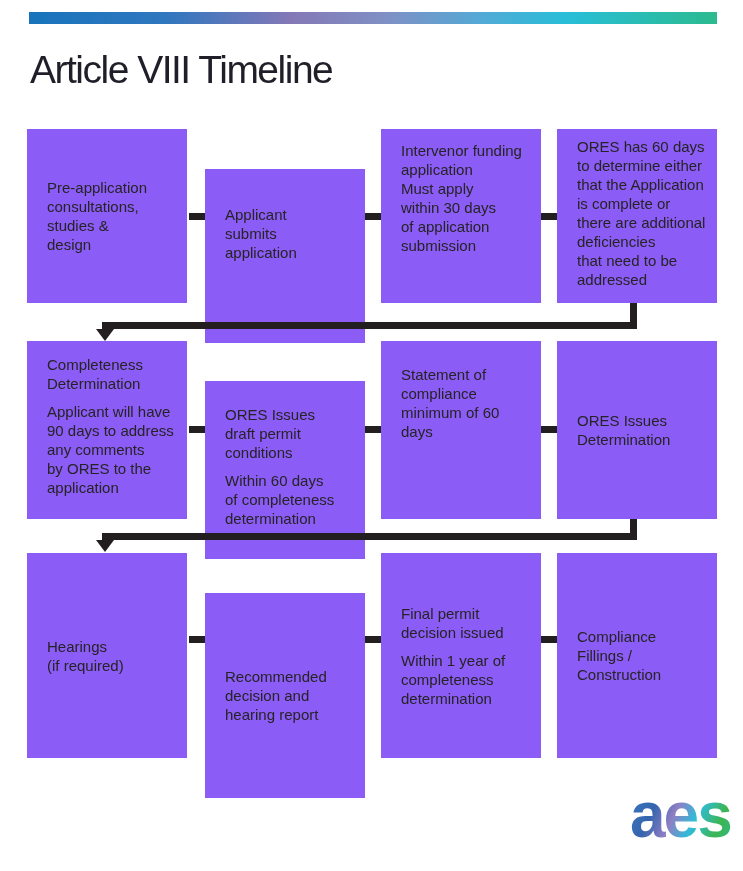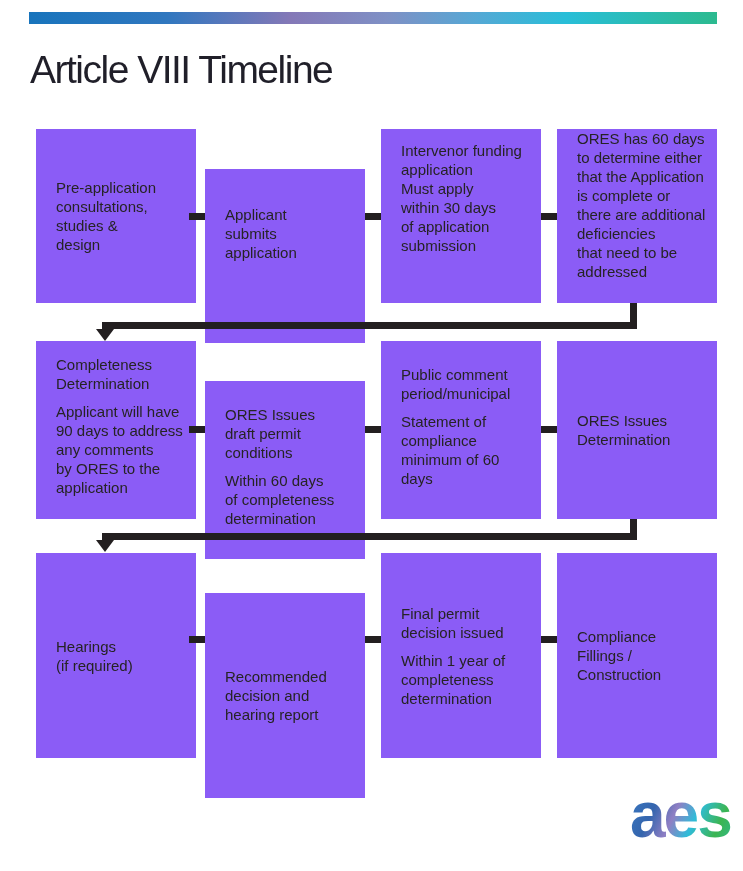--- a/index.html
+++ b/index.html
@@ -23,26 +23,26 @@
   }
   .box{
     position:absolute;width:160px;background:#8b5cf6;
     color:#262324;font-size:15px;line-height:19px;
     box-sizing:border-box;padding:0 10px 0 20px;
     display:flex;flex-direction:column;
   }
   .box p{margin:0;white-space:pre-line;}
   .box p + p{margin-top:9px;}
   .v-center{justify-content:center;}
-  .c1{left:36px;}  .c2{left:205px;margin-top:40px;}  .c3{left:381px;}  .c4{left:557px;}
+  .c1{left:27px;}  .c2{left:205px;margin-top:40px;}  .c3{left:381px;}  .c4{left:557px;}
   .r1{top:129px;height:174px;}
   .r2{top:341px;height:178px;}
   .r3{top:553px;height:205px;}
   .pt36{padding-top:36px;} .pt24{padding-top:24px;}
-  .pt14{padding-top:14px;} .pt12{padding-top:12px;} .pt8{}
+  .pt14{padding-top:14px;} .pt12{padding-top:12px;} .pt8{padding-top:8px;}
   .dash{
     position:absolute;width:16px;height:7px;background:#231f20;
   }
   .seg{position:absolute;background:#231f20;}
   .arrowhead{
     position:absolute;width:0;height:0;
     border-left:9px solid transparent;
     border-right:9px solid transparent;
     border-top:12px solid #231f20;
   }
@@ -108,22 +108,20 @@
     </div>
     <div class="box r2 c2 pt24">
       <p>ORES Issues
 draft permit
 conditions</p>
       <p>Within 60 days
 of completeness
 determination</p>
     </div>
     <div class="box r2 c3 pt24">
-      <p>Public comment
-period/municipal</p>
       <p>Statement of
 compliance
 minimum of 60
 days</p>
     </div>
     <div class="box r2 c4 v-center">
       <p>ORES Issues
 Determination</p>
     </div>
 

